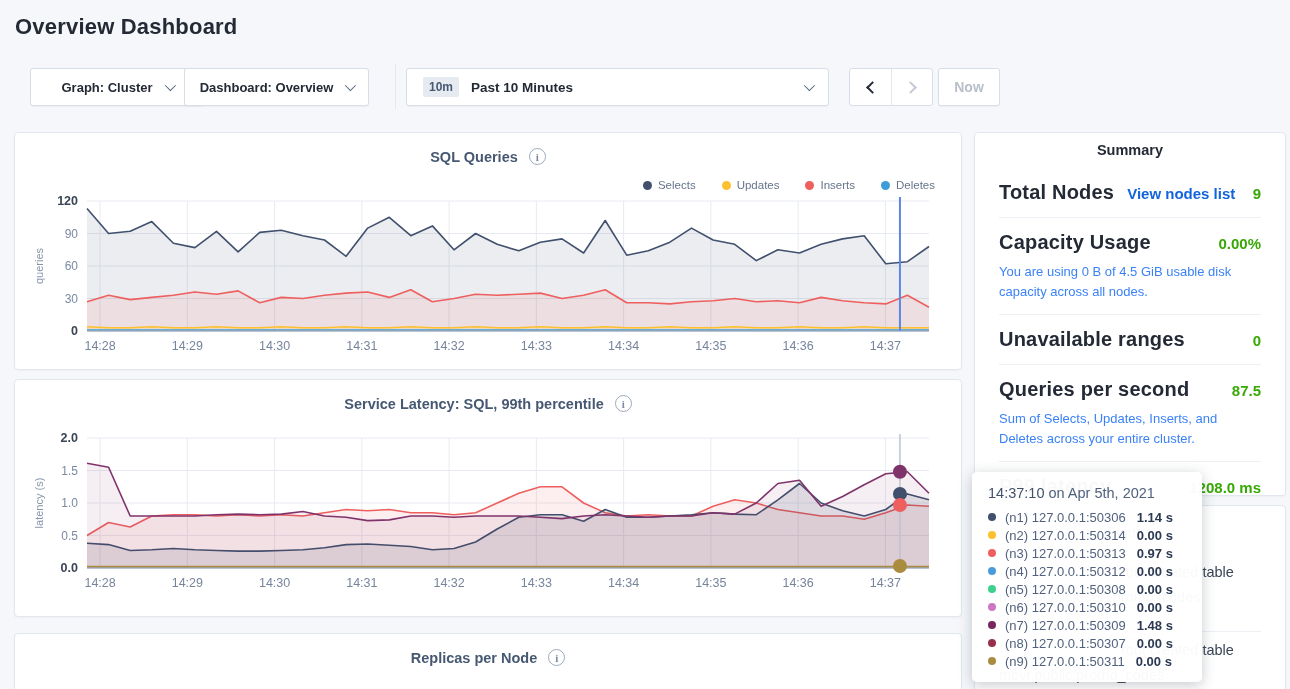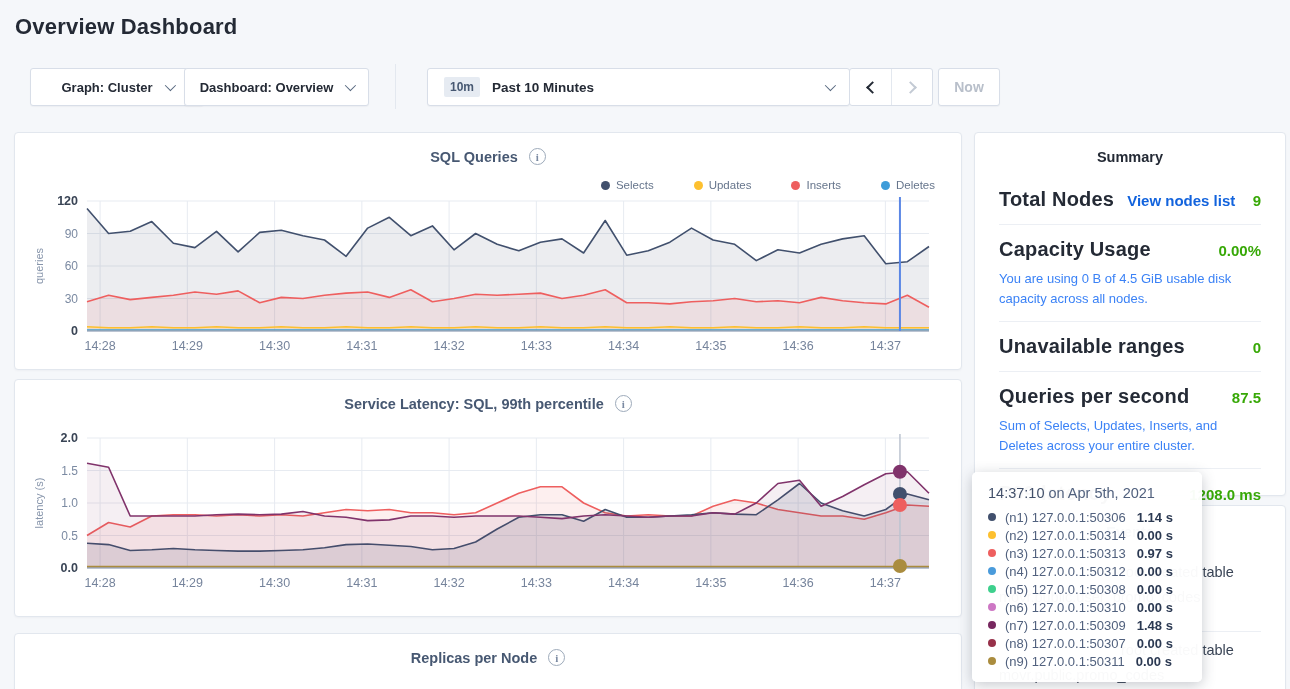--- a/index.html
+++ b/index.html
@@ -15,21 +15,21 @@
   
   .ctl {
     position:absolute; top:68px; height:38px; background:#fff;
     border:1px solid #d8dee8; border-radius:3px; display:flex; align-items:center;
     font-family:inherit; font-size:13px; font-weight:700; color:#242a35; cursor:pointer;
     box-shadow:0 1px 1px rgba(40,50,70,.04);
   }
   .btn-graph { left:30px; width:174px; justify-content:center; gap:10px; }
   .btn-dash  { left:184px; width:185px; justify-content:center; gap:10px; }
   .vdivider  { position:absolute; left:395px; top:64px; height:45px; width:1px; background:#e3e8ef; }
-  .time-select { left:427px; width:423px; padding:0 16px; gap:12px; }
+  .time-select { left:406px; width:423px; padding:0 16px; gap:12px; }
   .badge { background:#e6ebf2; color:#475872; font-size:12px; font-weight:700; border-radius:2px; padding:3px 6px; }
   .time-label { font-size:13.5px; }
   .caret { width:8px; height:8px; border-right:1.5px solid #57687f; border-bottom:1.5px solid #57687f; transform:rotate(45deg) translateY(-2px); margin-left:2px; }
   .time-select .caret { margin-left:auto; }
   .arrow-group { position:absolute; left:849px; top:68px; height:38px; width:84px; background:#fff; border:1px solid #d8dee8; border-radius:3px; display:flex; }
   .arrow-btn { width:50%; border:none; background:transparent; display:flex; align-items:center; justify-content:center; cursor:pointer; }
   .arrow-btn + .arrow-btn { border-left:1px solid #e3e8ef; }
   .chev { width:9px; height:9px; border-right:2.5px solid #242a35; border-bottom:2.5px solid #242a35; }
   .chev-left  { transform:rotate(135deg); margin-left:4px; }
   .chev-right { transform:rotate(-45deg); margin-right:4px; }
@@ -40,33 +40,33 @@
   .panel { position:absolute; background:#fff; border:1px solid #e2e7ee; border-radius:4px; box-shadow:0 1px 2px rgba(40,50,70,.04); }
   .panel-sql { left:14px; top:132px; width:948px; height:238px; }
   .panel-lat { left:14px; top:379px; width:948px; height:238px; }
   .panel-rep { left:14px; top:633px; width:948px; height:220px; }
   .panel-summary { left:974px; top:132px; width:312px; height:364px; }
   .panel-events  { left:974px; top:505px; width:312px; height:300px; }
 
   .panel-title { display:flex; justify-content:center; align-items:center; gap:11px; padding-top:15px; font-size:14.5px; font-weight:700; color:#475872; }
   .info-icon { width:17px; height:17px; border:1px solid #9daaba; border-radius:50%; color:#7b8aa2; font-size:11px; font-style:normal; font-weight:700; display:inline-flex; align-items:center; justify-content:center; cursor:pointer; font-family:"Liberation Serif", serif; }
 
-  .legend { position:absolute; right:26px; top:46px; display:flex; gap:40px; }
+  .legend { position:absolute; right:26px; top:46px; display:flex; gap:26px; }
   .legend-item { display:flex; align-items:center; gap:6px; font-size:11.5px; color:#66758c; }
   .legend-dot { width:9px; height:9px; border-radius:50%; }
 
   .chart-box { position:absolute; left:14px; top:58px; width:920px; height:176px; }
   .panel-lat .chart-box { top:48px; }
   svg text.tick  { font-family:"Liberation Sans", sans-serif; font-size:12px; fill:#7b8aa2; }
   svg text.tick-bold { font-size:12.5px; font-weight:700; fill:#394455; }
   svg text.xlab  { font-family:"Liberation Sans", sans-serif; font-size:12.5px; fill:#76849c; }
   svg text.axis-name { font-family:"Liberation Sans", sans-serif; font-size:11px; fill:#8795ab; }
 
   
-  .panel-summary { padding:16px 24px; }
+  .panel-summary { padding:9px 24px; }
   .summary-title { text-align:center; font-size:14.5px; font-weight:700; color:#242a35; margin-bottom:10px; }
   .sum-row { padding:13px 0; border-bottom:1px solid #eceff4; }
   .sum-row:last-child { border-bottom:none; }
   .sum-head { display:flex; align-items:baseline; }
   .sum-label { font-size:20px; font-weight:700; color:#242a35; letter-spacing:.2px; }
   .sum-link { font-size:15px; font-weight:700; color:#1263dd; margin-left:13px; text-decoration:none; cursor:pointer; }
   .sum-value { margin-left:auto; font-size:15px; font-weight:700; color:#37a806; }
   .sum-desc { margin-top:8px; font-size:13px; color:#3b82f6; line-height:1.5; }
 
   

